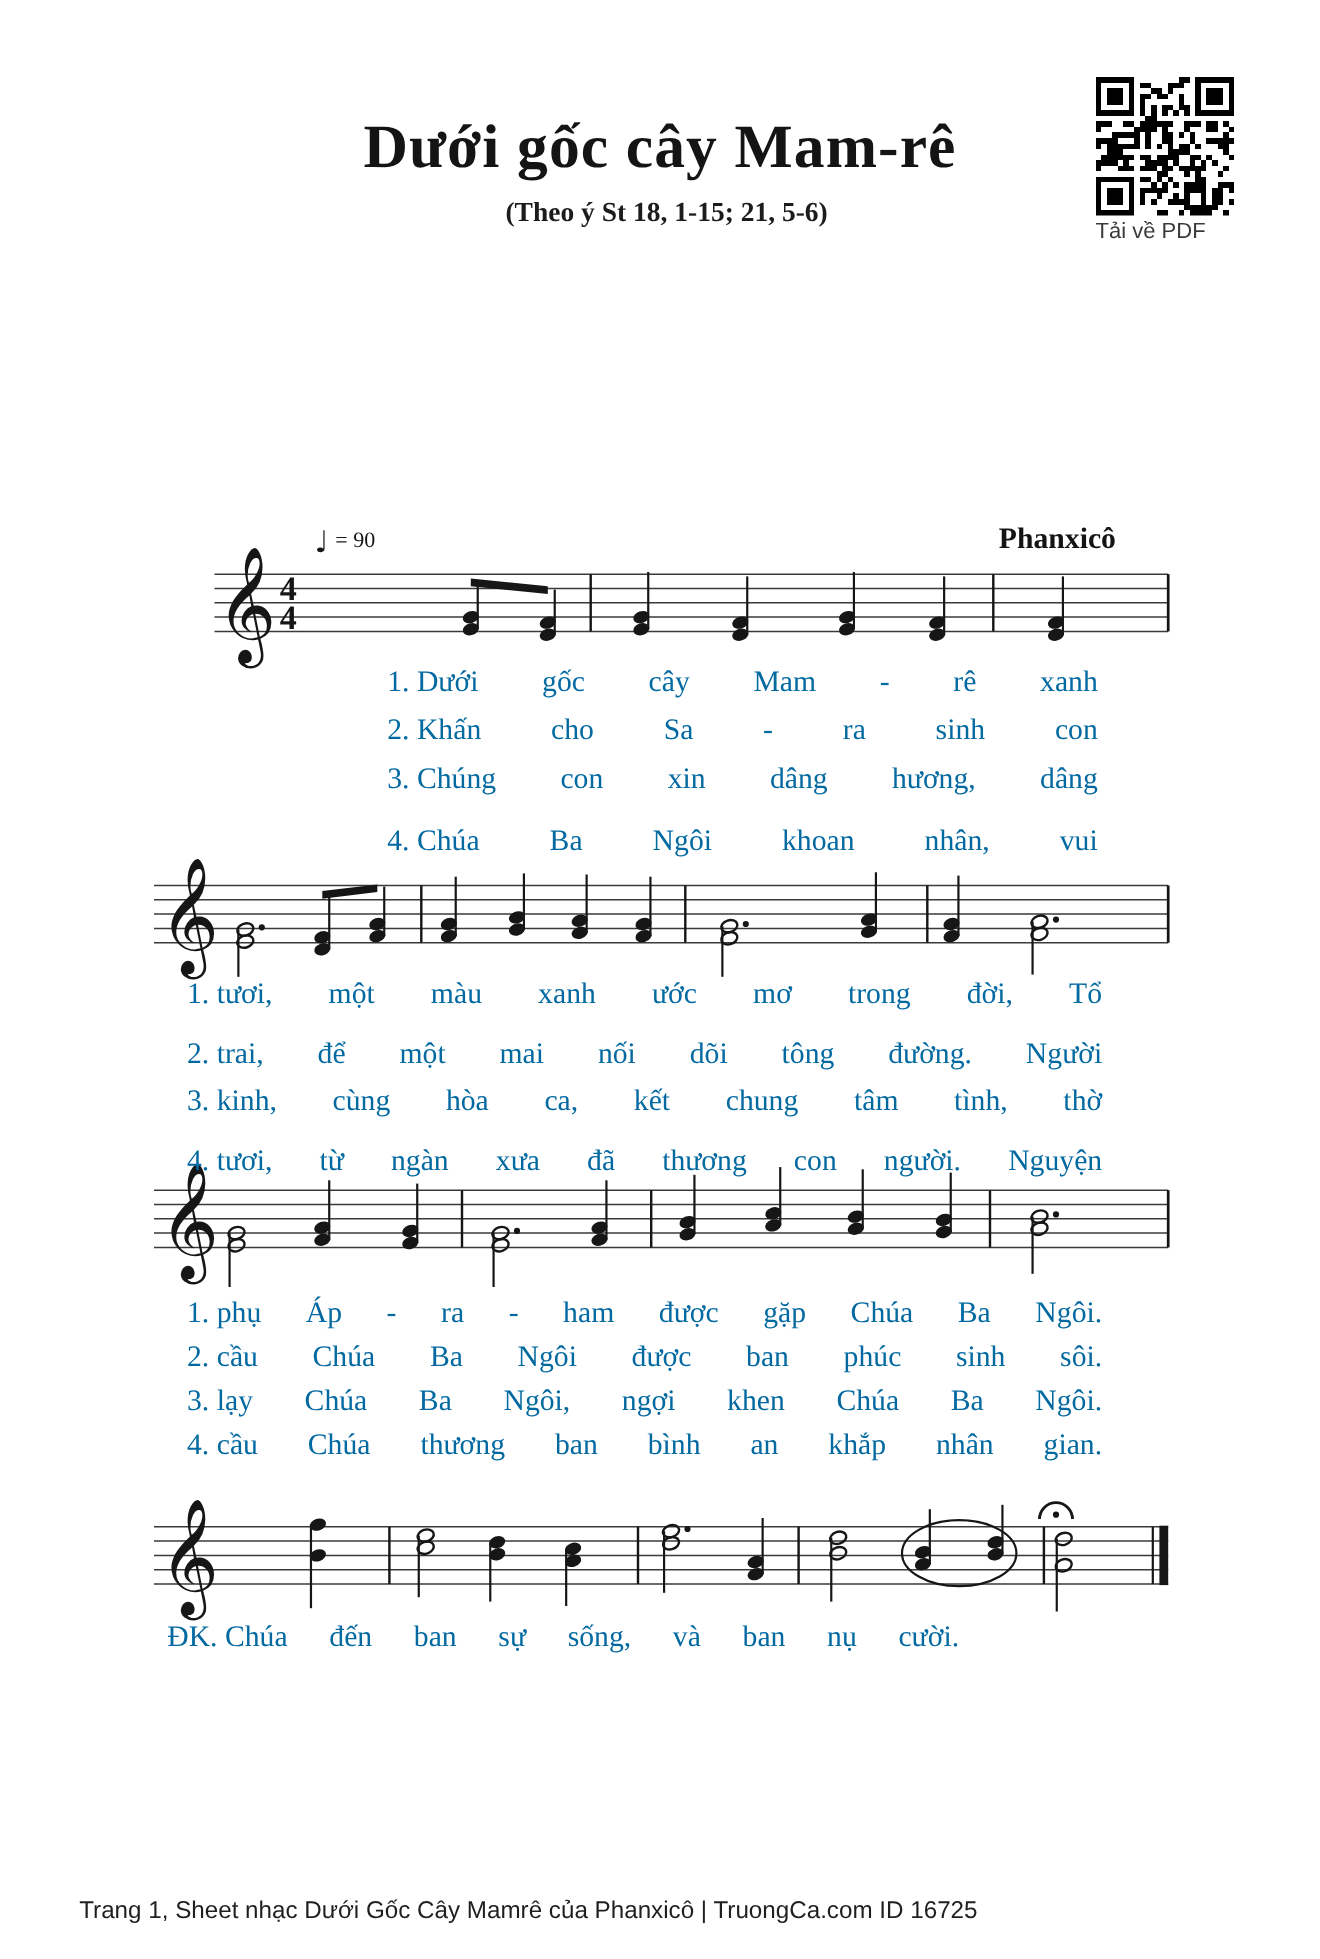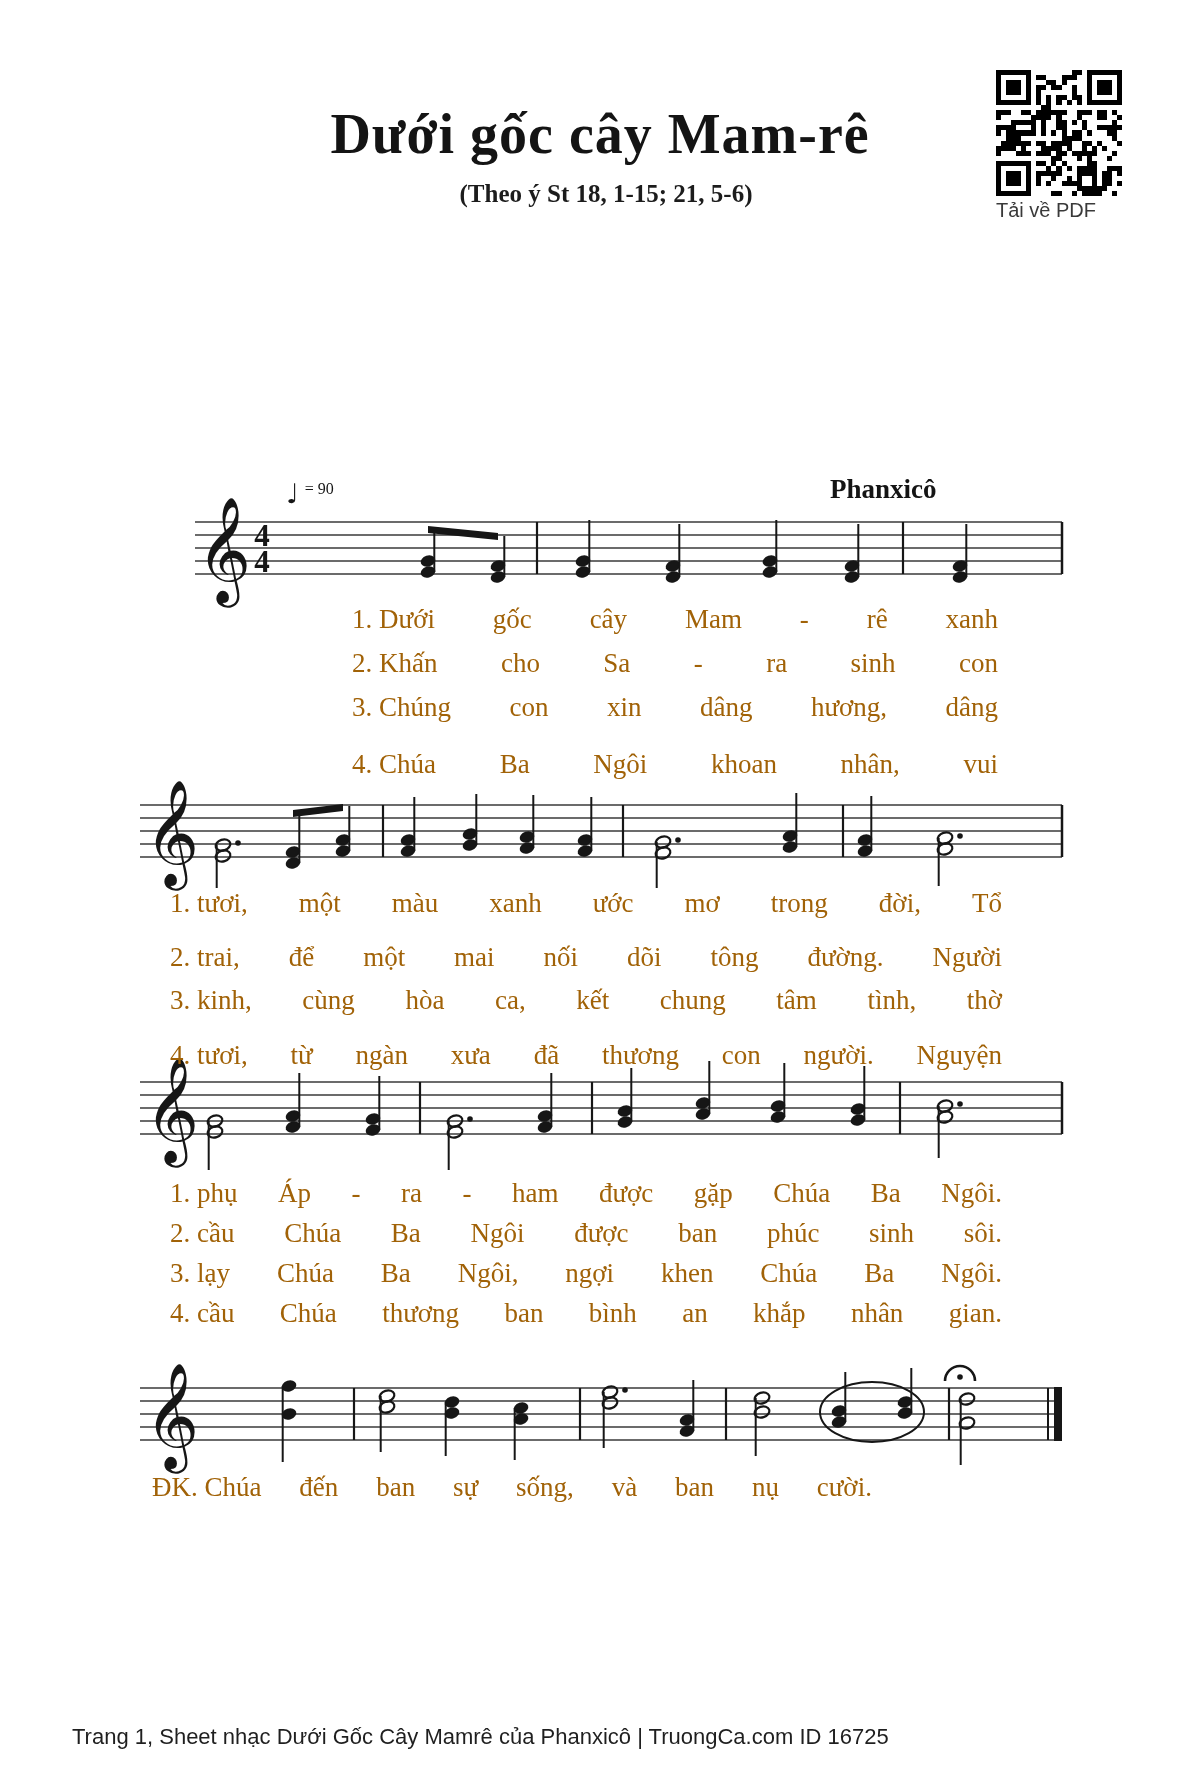--- a/index.html
+++ b/index.html
@@ -6,26 +6,26 @@
   .page{position:relative;width:1200px;height:1781px;background:#ffffff;
         font-family:"Liberation Serif",serif;overflow:hidden;margin:0 auto;}
   .title-wrap{position:absolute;left:0;right:0;top:104px;text-align:center;}
   .song-title{font-size:56px;font-weight:600;color:#141414;letter-spacing:1px;line-height:1.1;}
   .song-subtitle{margin-top:14px;font-size:25px;font-weight:600;color:#1c1c1c;padding-left:12px;}
   .qr-wrap{position:absolute;left:996px;top:70px;width:128px;text-align:left;cursor:pointer;}
   .qr-svg{display:block;width:126px;height:126px;background:#fff;}
   .qr-caption{margin-top:3px;font-family:"Liberation Sans",sans-serif;font-size:20px;color:#3a3a3a;}
   .tempo{position:absolute;left:286px;top:480px;color:#161616;display:flex;align-items:flex-start;}
   .tempo-note{font-family:"DejaVu Sans",sans-serif;font-size:27px;line-height:1;}
-  .tempo-text{font-size:16px;margin-left:6px;line-height:1.1;}
-  .composer{position:absolute;left:830px;top:474px;font-size:27px;font-weight:700;color:#141414;}
+  .tempo-text{font-size:20px;margin-left:6px;line-height:1.1;}
+  .composer{position:absolute;left:908px;top:474px;font-size:27px;font-weight:700;color:#141414;}
   .score-svg{position:absolute;left:0;top:0;width:1200px;height:1781px;}
   .lyric-block{position:absolute;}
   .lyric-line{display:flex;justify-content:space-between;align-items:baseline;
-              font-size:27px;color:#a16207;white-space:nowrap;}
+              font-size:27px;color:#0369a1;white-space:nowrap;}
   .lyric-line span{display:inline-block;}
   .footer{position:absolute;left:72px;top:1724px;font-family:"Liberation Sans",sans-serif;
           font-size:22px;color:#1f1f1f;}
 </style>
 </head>
 <body>
 
 <div class="page">
 
   <div class="title-wrap">

